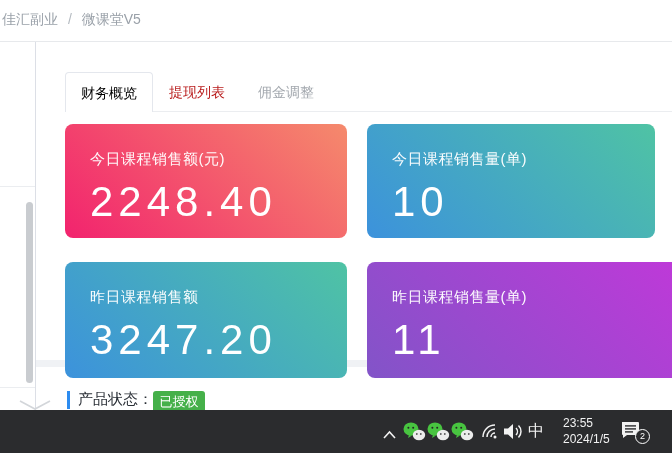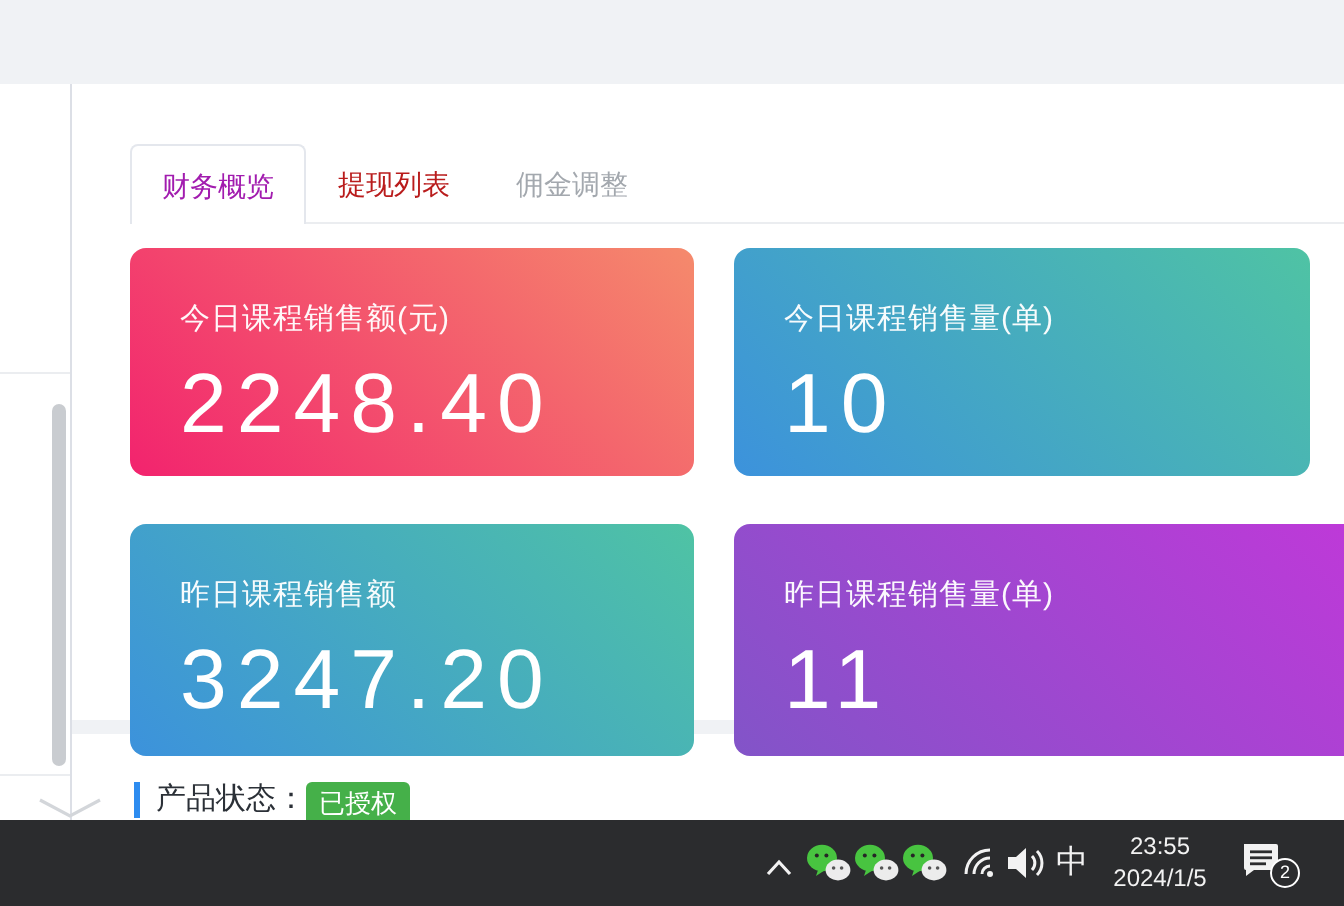--- a/index.html
+++ b/index.html
@@ -22,21 +22,21 @@
   #sidebar-scroll-thumb { position:absolute; left:26px; top:160px; width:7px; height:181px;
     background:#c9ccd0; border-radius:4px; }
   #sidebar-chevron { position:absolute; left:18px; top:398px; z-index:3; }
   
   #main-panel { position:absolute; left:36px; top:42px; width:636px; height:318px; background:#fff; }
   #status-panel { position:absolute; left:36px; top:367px; width:636px; height:46px; background:#fff; }
   
   #tabs-bottom-border { position:absolute; left:65px; top:111px; width:607px; height:1px; background:#ebedf0; z-index:1; }
   .tab { position:absolute; top:72px; height:40px; line-height:40px; font-size:14px; cursor:pointer; }
   #tab-active { left:65px; width:88px; background:#fff; border:1px solid #e4e7ed; border-bottom:none;
-    border-radius:4px 4px 0 0; text-align:center; color:#a21caf; z-index:2; }
+    border-radius:4px 4px 0 0; text-align:center; color:#000000; z-index:2; }
   #tab-2 { left:169px; color:#b91c1c; }
   #tab-3 { left:258px; color:#a3a8ae; }
   
   .stat-card { position:absolute; border-radius:8px; color:#fff; padding:26px 25px; z-index:3; }
   .stat-card .card-label { font-size:15px; color:rgba(255,255,255,.96); letter-spacing:.5px; }
   .stat-card .card-value { margin-top:9px; font-size:42px; letter-spacing:5px; line-height:1.12; color:#fff; }
   #card-0 { left:65px;  top:124px; width:282px; height:114px; }
   #card-1 { left:367px; top:124px; width:288px; height:114px; }
   #card-2 { left:65px;  top:262px; width:282px; height:116px; }
   #card-3 { left:367px; top:262px; width:328px; height:116px; }
@@ -48,31 +48,38 @@
   
   #taskbar { position:absolute; left:0; top:410px; width:672px; height:43px; background:#2b2c2e; z-index:10; }
   .tray { position:absolute; }
   #tray-chevron { left:382px; top:16px; }
   #wechat-1 { left:403px; top:12px; }
   #wechat-2 { left:427px; top:12px; }
   #wechat-3 { left:451px; top:12px; }
   #tray-network { left:478px; top:12px; }
   #tray-volume { left:502px; top:13px; }
   #tray-ime { left:528px; top:11px; font-size:16px; color:#f2f2f2; }
-  #tray-clock { left:549px; top:5px; width:62px; text-align:center; color:#f2f2f2;
+  #tray-clock { left:563px; top:5px; width:62px; color:#f2f2f2;
     font-size:12px; line-height:16px; }
   #tray-action { left:620px; top:10px; width:33px; height:26px; }
   #action-badge { position:absolute; left:15px; top:9px; width:15px; height:15px; border-radius:50%;
     background:#2b2c2e; border:1px solid #fff; color:#fff; font-size:9px; line-height:13px; text-align:center; }
 </style>
 </head>
 <body>
 
 <div id="screen">
 
+  <div id="breadcrumb-bar">
+    <div id="breadcrumb">
+      <span>佳汇副业</span>
+      <span class="sep">/</span>
+      <span>微课堂V5</span>
+    </div>
+  </div>
 
   <div id="sidebar">
     <div id="sidebar-divider-1" class="sidebar-divider"></div>
     <div id="sidebar-divider-2" class="sidebar-divider"></div>
     <div id="sidebar-scroll-thumb"></div>
   </div>
   <div id="sidebar-chevron">
     <svg width="34" height="13" viewBox="0 0 34 13">
       <polyline points="2,2 17,10 32,2" fill="none" stroke="#d3d6da" stroke-width="1.6"></polyline>
     </svg>

